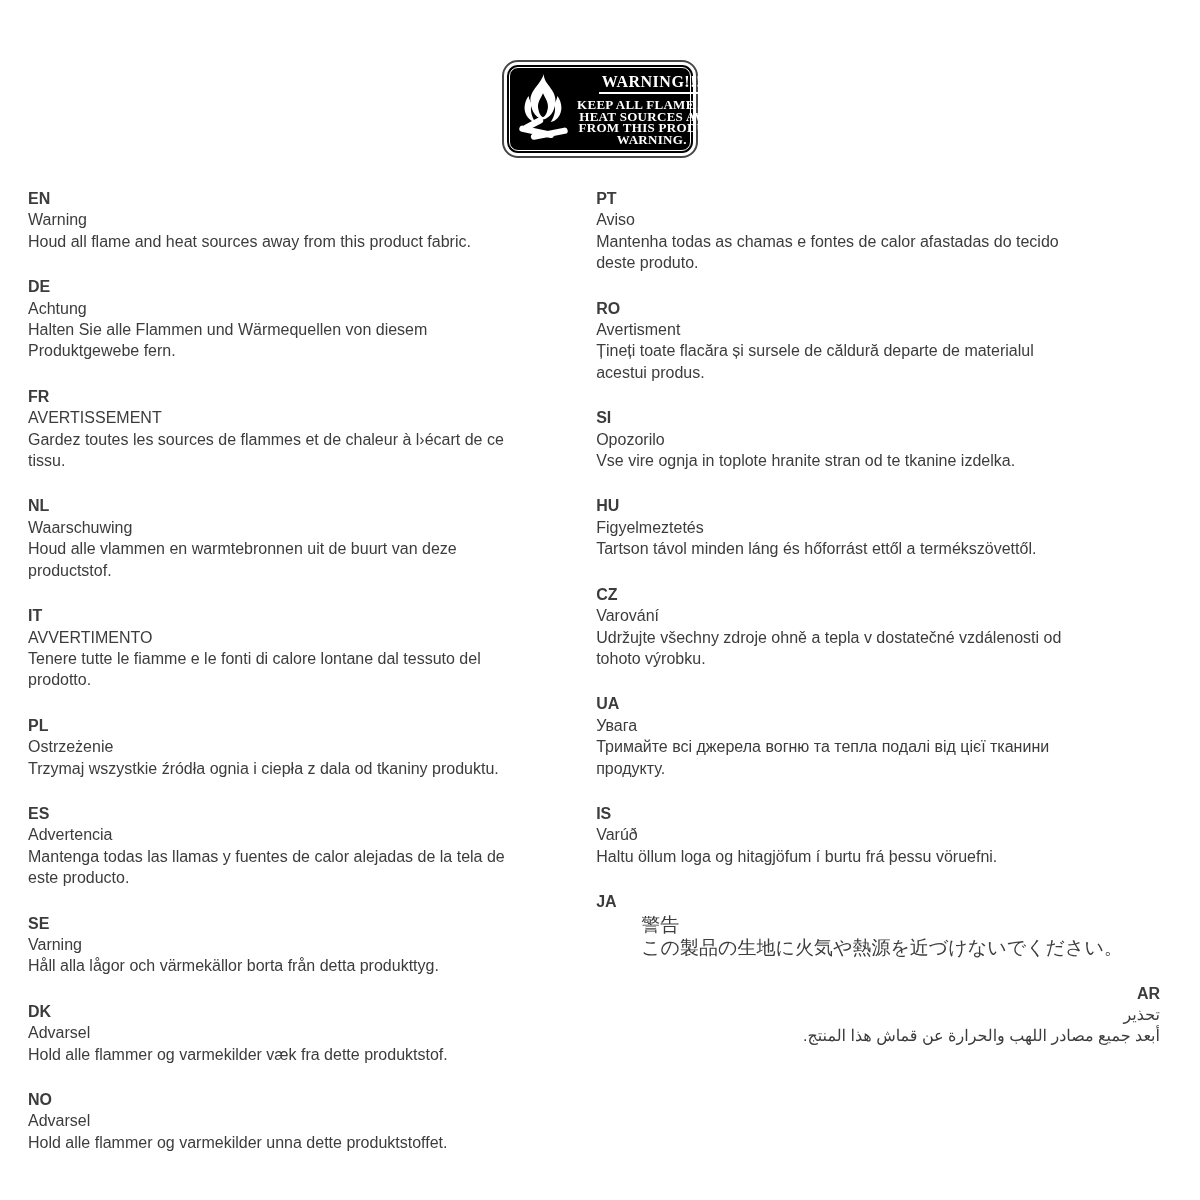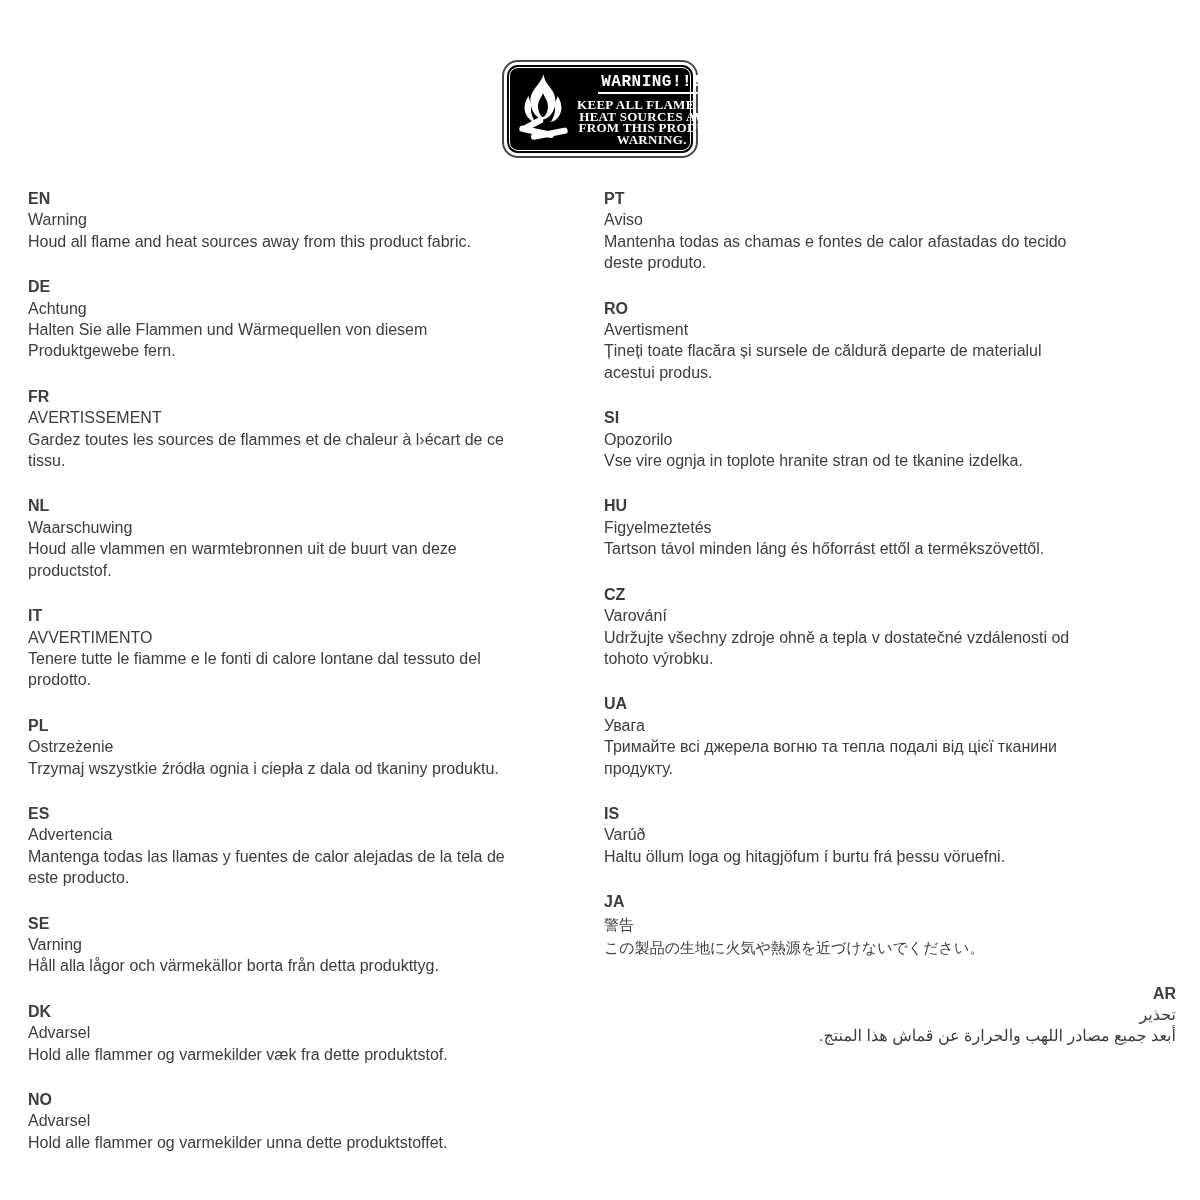--- a/index.html
+++ b/index.html
@@ -57,21 +57,21 @@
     align-items: center;
   }
   .badge-text {
     flex: 1;
     display: flex;
     flex-direction: column;
     align-items: center;
     padding-right: 2px;
   }
   .badge-title {
-    font-family: Liberation Mono, monospace;
+    font-family: Liberation Serif, serif;
     font-weight: bold;
     font-size: 16px;
     letter-spacing: 0.5px;
     color: #ffffff;
     border-bottom: 2px solid #ffffff;
     padding: 0 3px 1px 3px;
     text-align: center;
     white-space: nowrap;
   }
   .badge-lines {
@@ -84,21 +84,21 @@
     color: #ffffff;
     text-align: center;
     white-space: nowrap;
   }
 
   
   .content {
     display: flex;
     margin-top: 30px;
     padding-left: 28px;
-    padding-right: 24px;
+    padding-right: 40px;
     box-sizing: border-box;
   }
   .col {
     display: flex;
     flex-direction: column;
   }
   .col-left  { width: 548px; margin-right: 28px; }
   .col-right { width: 572px; }
   .section {
     margin-bottom: 24px;
@@ -106,22 +106,23 @@
     line-height: 21.4px;
   }
   .section .code  { font-weight: bold; }
   .section .body  { white-space: pre-line; }
   .section.rtl {
     direction: rtl;
     text-align: right;
   }
   .section.cjk .title,
   .section.cjk .body {
-    font-size: 15px;
+    font-size: 19px;
     line-height: 23px;
+    margin-left: 45px;
   }
 </style>
 </head>
 <body>
 
 <div class="page">
 
   <div class="badge-wrap">
     <div class="badge-outer">
       <div class="badge">

